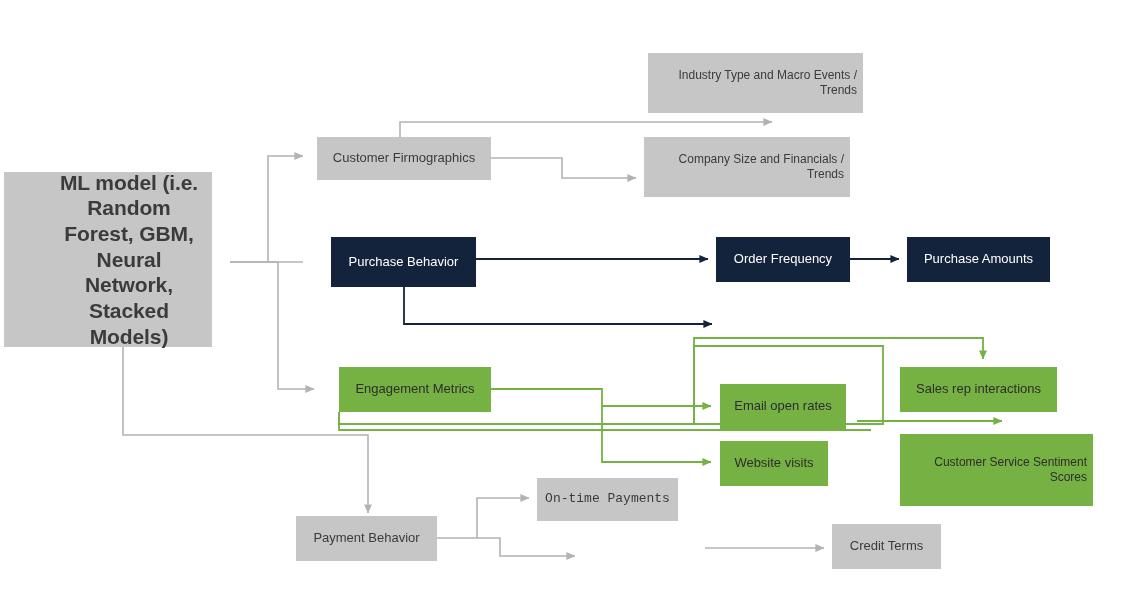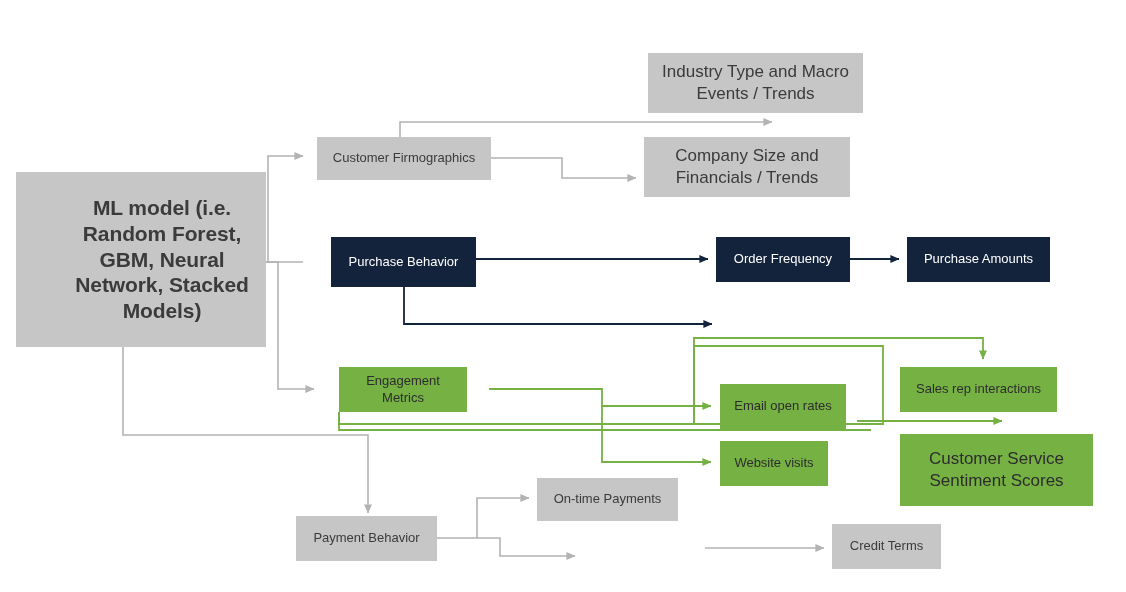--- a/index.html
+++ b/index.html
@@ -44,21 +44,21 @@
   .node.green  { background: #76b143; color: #2d2d2d; }
   .node.root {
     background: #c6c6c6;
     color: #3b3b3b;
     font-weight: bold;
     font-size: 21px;
     line-height: 1.22;
     letter-spacing: -0.1px;
   }
   .fs13 { font-size: 13px; }
-  .fs12 { font-size: 17px; }
+  .fs12 { font-size: 12px; text-align: right; }
 </style>
 </head>
 <body>
 
 <div id="diagram-root">
 
   <svg id="flow-svg" viewBox="0 0 1126 592">
     <defs>
       <marker id="ah-gray" markerWidth="9" markerHeight="8" refX="8.6" refY="4" orient="auto" markerUnits="userSpaceOnUse">
         <path d="M0,0 L9,4 L0,8 z" fill="#b3b3b3"></path>
@@ -92,21 +92,21 @@
     <g stroke="#76b143" stroke-width="1.8" fill="none">
       <path d="M489,389 L602,389 L602,406 L711,406" marker-end="url(#ah-green)"></path>
       <path d="M602,406 L602,462 L711,462" marker-end="url(#ah-green)"></path>
       <path d="M339,412 L339,424 L883,424 L883,346 L694,346 L694,424"></path>
       <path d="M339,412 L339,430 L871,430"></path>
       <path d="M694,424 L694,338 L983,338 L983,359" marker-end="url(#ah-green)"></path>
       <path d="M857,421 L1002,421" marker-end="url(#ah-green)"></path>
     </g>
   </svg>
 
-  <div class="node root" style="left:16px; top:172px; width:250px; height:175px;padding-left:48px;">
+  <div class="node root" style="left:4px; top:172px; width:208px; height:175px;padding-left:48px;">
     <span>ML model (i.e. Random Forest, GBM, Neural Network, Stacked Models)</span>
   </div>
 
   <div class="node gray fs13" style="left:317px; top:137px; width:174px; height:43px;">
     <span>Customer Firmographics</span>
   </div>
 
   <div class="node gray fs12" style="left:648px; top:53px; width:215px; height:60px;">
     <span>Industry Type and Macro Events / Trends</span>
   </div>
@@ -121,21 +121,21 @@
 
   <div class="node navy fs13" style="left:716px; top:237px; width:134px; height:45px;">
     <span>Order Frequency</span>
   </div>
 
   <div class="node navy fs13" style="left:907px; top:237px; width:143px; height:45px;">
     <span>Purchase Amounts</span>
   </div>
 
 
-  <div class="node green fs13" style="left:339px; top:367px; width:128px; height:45px;">
+  <div class="node green fs13" style="left:339px; top:367px; width:152px; height:45px;">
     <span>Engagement Metrics</span>
   </div>
 
   <div class="node green fs13" style="left:720px; top:384px; width:126px; height:45px;">
     <span>Email open rates</span>
   </div>
 
   <div class="node green fs13" style="left:720px; top:441px; width:108px; height:45px;">
     <span>Website visits</span>
   </div>
@@ -145,21 +145,21 @@
   </div>
 
   <div class="node green fs12" style="left:900px; top:434px; width:193px; height:72px;">
     <span>Customer Service Sentiment Scores</span>
   </div>
 
   <div class="node gray fs13" style="left:296px; top:516px; width:141px; height:45px;">
     <span>Payment Behavior</span>
   </div>
 
-  <div class="node gray fs13" style="left:537px; top:478px; width:141px; height:43px;">
+  <div class="node gray fs13" style="left:537px; top:478px; width:141px; height:43px;font-family:Liberation Mono, monospace;">
     <span>On-time Payments</span>
   </div>
 
 
   <div class="node gray fs13" style="left:832px; top:524px; width:109px; height:45px;">
     <span>Credit Terms</span>
   </div>
 
 </div>
 

